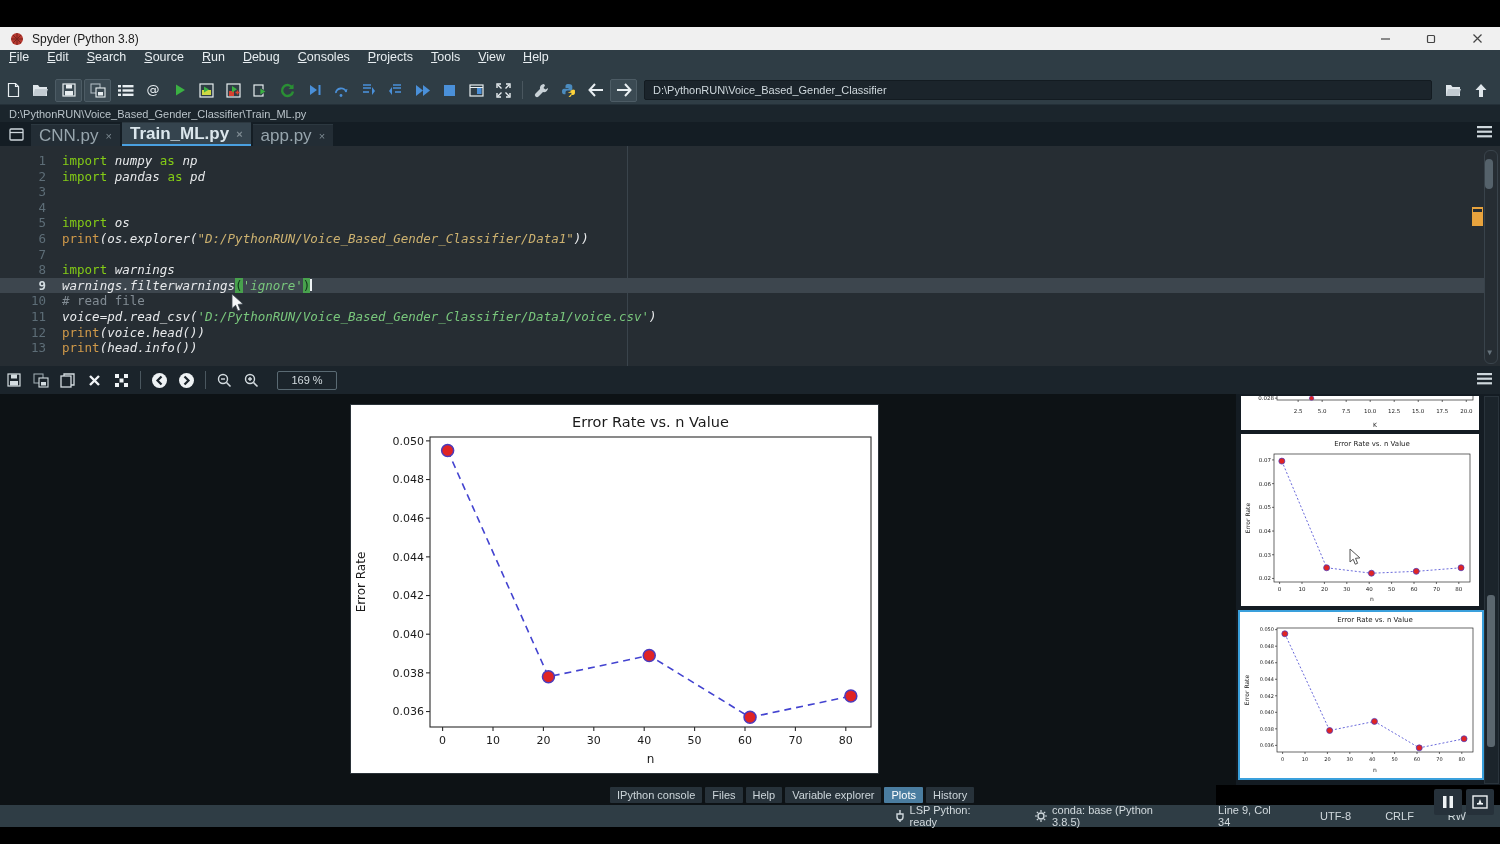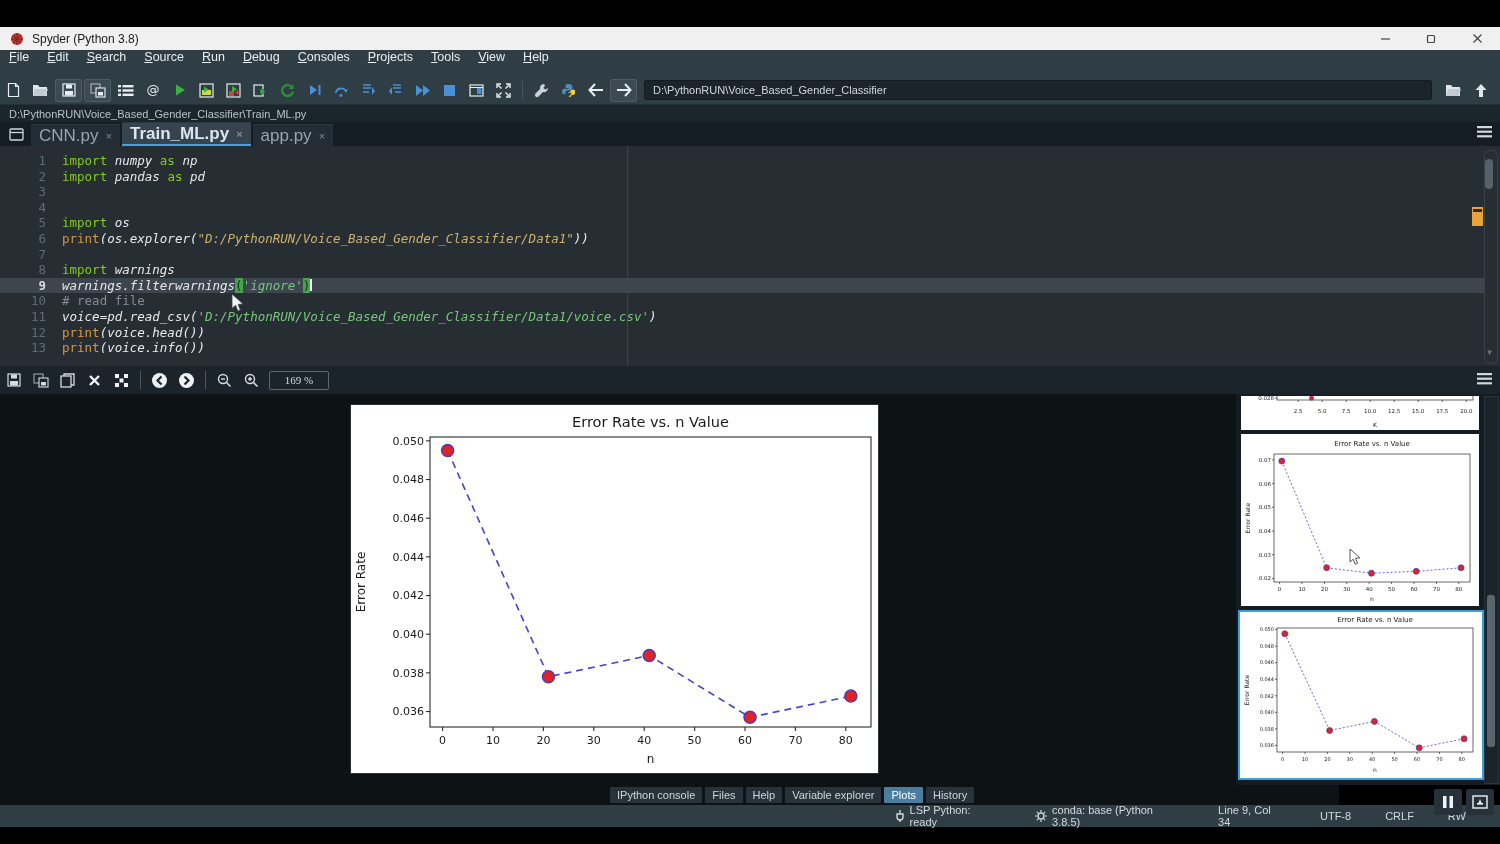--- a/index.html
+++ b/index.html
@@ -55,32 +55,32 @@
   .vguide{position:absolute;left:627px;top:0;width:1px;height:220px;background:#3a444c;}
   .ed-scroll{position:absolute;right:2px;top:4px;width:12px;height:212px;border:1px solid #39434b;border-radius:6px;}
   .ed-thumb{position:absolute;right:4px;top:8px;width:8px;height:30px;background:#55626b;border-radius:4px;}
   .ed-marker{position:absolute;right:18px;top:63px;width:9px;height:14px;background:#e8a33d;
              box-shadow:0 -1px 0 1px #e8a33d;border-top:3px solid #262d33;}
   .ed-down{position:absolute;right:5px;bottom:6px;color:#66737c;font-size:8px;}
   
   .plots-toolbar{position:absolute;left:0;top:366px;width:1500px;height:28px;background:#1b242b;
                  display:flex;align-items:center;border-bottom:1px solid #10171c;}
   .zoom-box{width:58px;height:17px;border:1px solid #5a6a73;border-radius:2px;display:flex;align-items:center;
-            justify-content:center;font-size:11px;color:#d4dce0;margin-left:4px;font-family:Liberation Serif, serif;}
+            justify-content:center;font-size:11px;color:#d4dce0;margin-left:12px;}
   
   .plots-area{position:absolute;left:0;top:394px;width:1500px;height:391px;background:#0d1215;}
   .figure{position:absolute;left:351px;top:11px;width:527px;height:368px;background:#fff;box-shadow:0 0 0 1px #2a3238;}
   .sidebar{position:absolute;left:1236px;top:0;width:264px;height:391px;background:#141c23;}
   .thumb{position:absolute;background:#fff;}
   .thumb.selected{border:2px solid #3aa0dc;}
   .side-scroll{position:absolute;right:1px;top:2px;width:13px;height:386px;background:#1b242b;border:1px solid #2a343c;}
   .side-thumbbar{position:absolute;right:3px;top:198px;width:8px;height:152px;background:#5a666e;border-radius:3px;}
   svg text{font-family:"DejaVu Sans",sans-serif;}
   
-  .bottom-tabs{position:absolute;left:0;top:785px;width:1339px;height:20px;background:#0d1215;
+  .bottom-tabs{position:absolute;left:0;top:785px;width:1216px;height:20px;background:#0d1215;
                display:flex;align-items:center;font-size:11px;text-align:right;}
   .btab{background:#27323a;color:#cdd6db;padding:2px 7px;margin-right:3px;border-radius:1px;}
   .btab.active{background:#4a7da0;color:#ffffff;}
   .statusbar{position:absolute;left:0;top:805px;width:1500px;height:22px;background:#2f3d45;
              display:flex;align-items:center;font-size:11px;color:#d2dade;}
   .sb-item{margin-right:34px;display:flex;align-items:center;gap:5px;}
   .corner-btn{position:absolute;width:28px;height:26px;background:#26313a;display:flex;
               align-items:center;justify-content:center;border-radius:2px;}
   
   .cursor{position:absolute;pointer-events:none;}
@@ -337,21 +337,21 @@
         <div class="code-line"><span class="ln">3</span><span class="code"></span></div>
         <div class="code-line"><span class="ln">4</span><span class="code"></span></div>
         <div class="code-line"><span class="ln">5</span><span class="code"><span class="tok-kw">import</span><span class="tok-tx"> os</span></span></div>
         <div class="code-line"><span class="ln">6</span><span class="code"><span class="tok-bi">print</span><span class="tok-tx">(os.explorer(</span><span class="tok-s1">"D:/PythonRUN/Voice_Based_Gender_Classifier/Data1"</span><span class="tok-tx">))</span></span></div>
         <div class="code-line"><span class="ln">7</span><span class="code"></span></div>
         <div class="code-line"><span class="ln">8</span><span class="code"><span class="tok-kw">import</span><span class="tok-tx"> warnings</span></span></div>
         <div class="code-line current"><span class="ln">9</span><span class="code"><span class="tok-tx">warnings.filterwarnings</span><span class="tok-hl">(</span><span class="tok-s2">'ignore'</span><span class="tok-hl">)</span><span class="caret"></span></span></div>
         <div class="code-line"><span class="ln">10</span><span class="code"><span class="tok-cm"># read file</span></span></div>
         <div class="code-line"><span class="ln">11</span><span class="code"><span class="tok-tx">voice=pd.read_csv(</span><span class="tok-s2">'D:/PythonRUN/Voice_Based_Gender_Classifier/Data1/voice.csv'</span><span class="tok-tx">)</span></span></div>
         <div class="code-line"><span class="ln">12</span><span class="code"><span class="tok-bi">print</span><span class="tok-tx">(voice.head())</span></span></div>
-        <div class="code-line"><span class="ln">13</span><span class="code"><span class="tok-bi">print</span><span class="tok-tx">(voice.info())</span></span></div>
+        <div class="code-line"><span class="ln">13</span><span class="code"><span class="tok-bi">print</span><span class="tok-tx">(head.info())</span></span></div>
       </div>
     <div class="ed-scroll">
       <div class="ed-thumb"></div>
       <div class="ed-down">▼</div>
     </div>
     <div class="ed-marker"></div>
   </div>
 
   <div class="plots-toolbar">
     <span class="ti">

